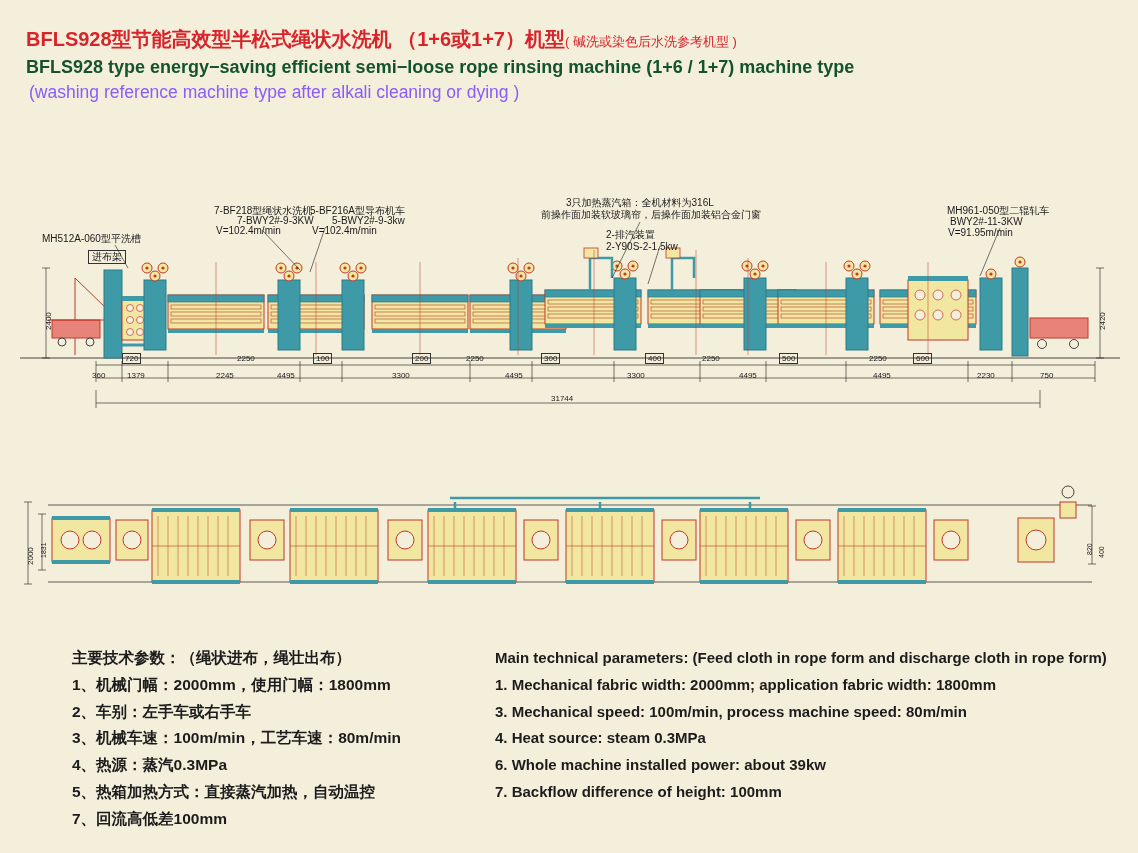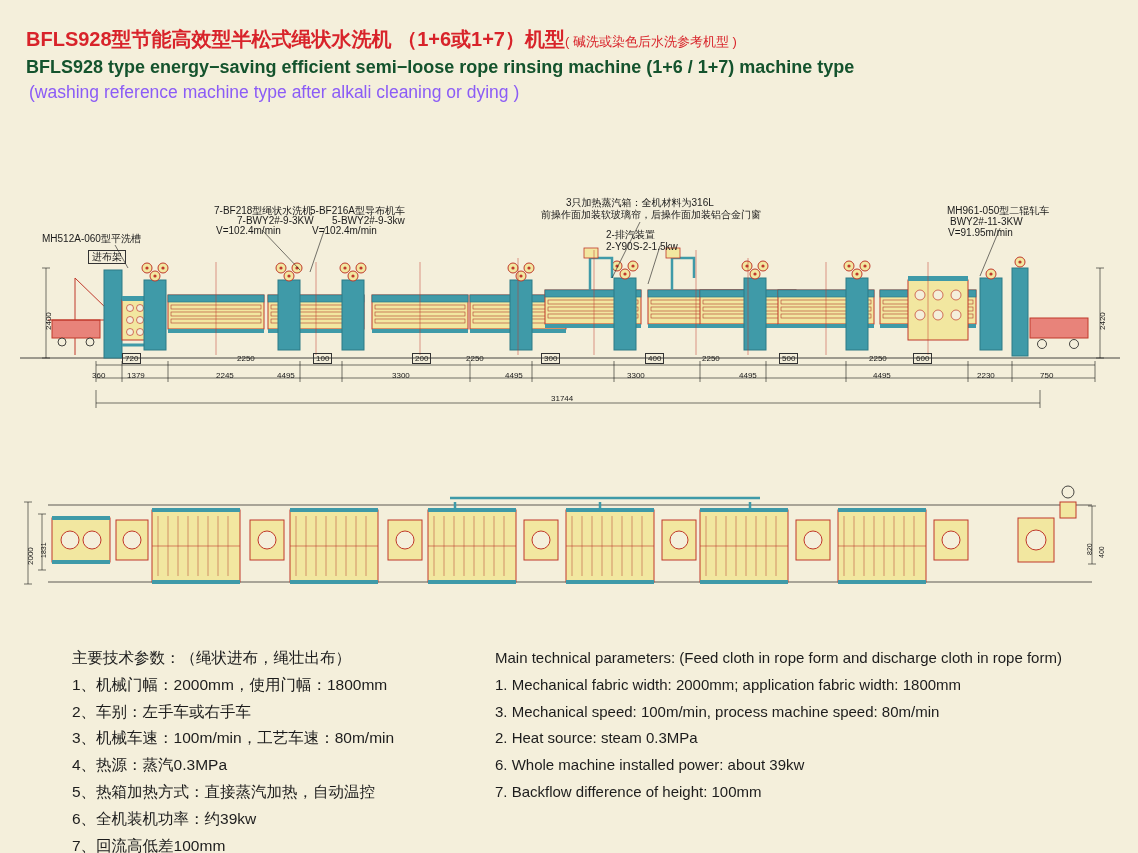--- a/index.html
+++ b/index.html
@@ -94,20 +94,21 @@
     transform: rotate(-90deg);
   }
 
   
   .specs {
     position: absolute;
     left: 0;
     top: 645px;
     width: 1120px;
     height: 208px;
+    font-weight: bold;
   }
   .spec-col {
     position: absolute;
     top: 0;
   }
   .spec-col.cn { left: 72px; width: 400px; }
   .spec-col.en { left: 495px; width: 630px; }
   .spec-line {
     font-size: 15.5px;
     line-height: 26.8px;
@@ -608,26 +609,25 @@
   </div>
 
   <div class="specs">
     <div class="spec-col cn">
       <div class="spec-line">主要技术参数：（绳状进布，绳壮出布）</div>
       <div class="spec-line">1、机械门幅：2000mm，使用门幅：1800mm</div>
       <div class="spec-line">2、车别：左手车或右手车</div>
       <div class="spec-line">3、机械车速：100m/min，工艺车速：80m/min</div>
       <div class="spec-line">4、热源：蒸汽0.3MPa</div>
       <div class="spec-line">5、热箱加热方式：直接蒸汽加热，自动温控</div>
-      <div class="spec-line">6、全机装机功率：约39kw</div>
       <div class="spec-line">7、回流高低差100mm</div>
     </div>
     <div class="spec-col en">
       <div class="spec-line">Main technical parameters: (Feed cloth in rope form and discharge cloth in rope form)</div>
       <div class="spec-line">1. Mechanical fabric width: 2000mm; application fabric width: 1800mm</div>
       <div class="spec-line">3. Mechanical speed: 100m/min, process machine speed: 80m/min</div>
-      <div class="spec-line">2. Heat source: steam 0.3MPa</div>
+      <div class="spec-line">4. Heat source: steam 0.3MPa</div>
       <div class="spec-line">6. Whole machine installed power: about 39kw</div>
       <div class="spec-line">7. Backflow difference of height: 100mm</div>
     </div>
   </div>
 
 </div>
 
 </body></html>

